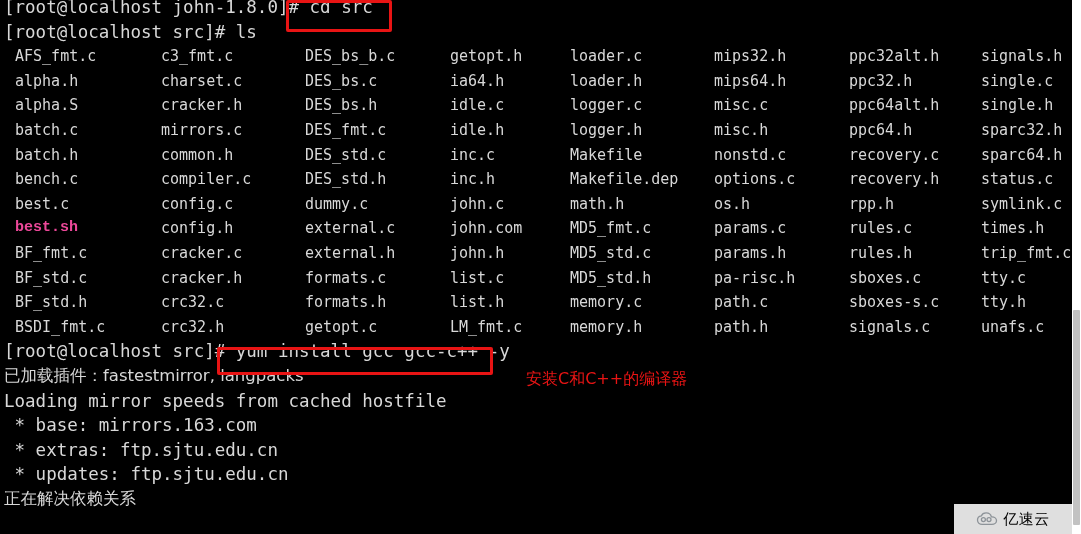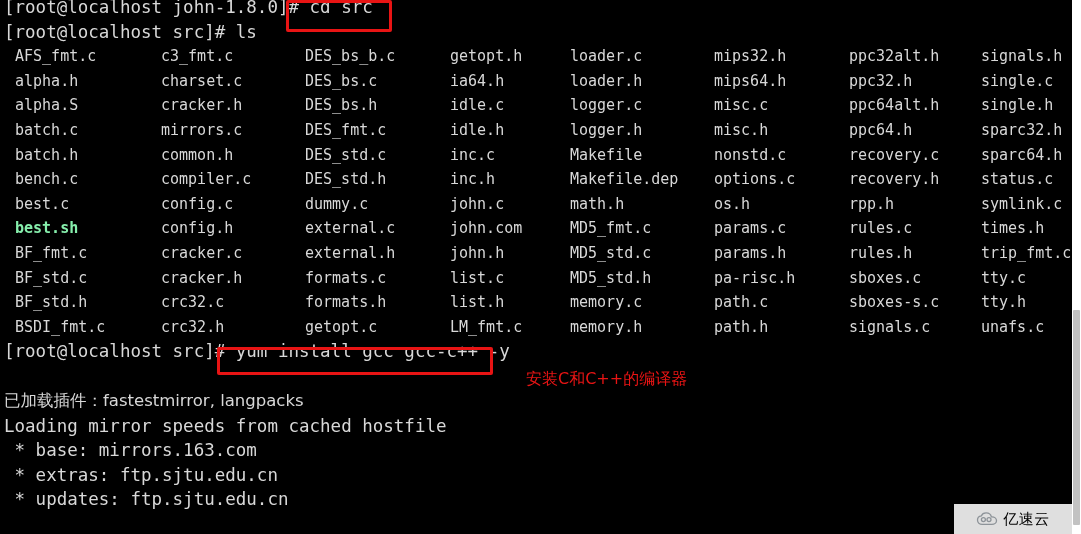--- a/index.html
+++ b/index.html
@@ -61,26 +61,26 @@
   .cell.c0 { width: 146px; }
   .cell.c1 { width: 144px; }
   .cell.c2 { width: 145px; }
   .cell.c3 { width: 120px; }
   .cell.c4 { width: 144px; }
   .cell.c5 { width: 135px; }
   .cell.c6 { width: 132px; }
   .cell.c7 { width: 130px; }
   .exe {
     font-weight: bold;
-    color: #86efac;
+    color: #ec4899;
+    font-family: Liberation Mono, monospace;
   }
   .cjk {
     font-family: "DejaVu Sans", "Liberation Sans", sans-serif;
     font-size: 16.5px;
-    margin-top: 25px;
   }
   
   .redbox {
     position: absolute;
     border: 3px solid #e81414;
     border-radius: 2px;
     box-sizing: border-box;
     pointer-events: none;
   }
   #box-cd {

